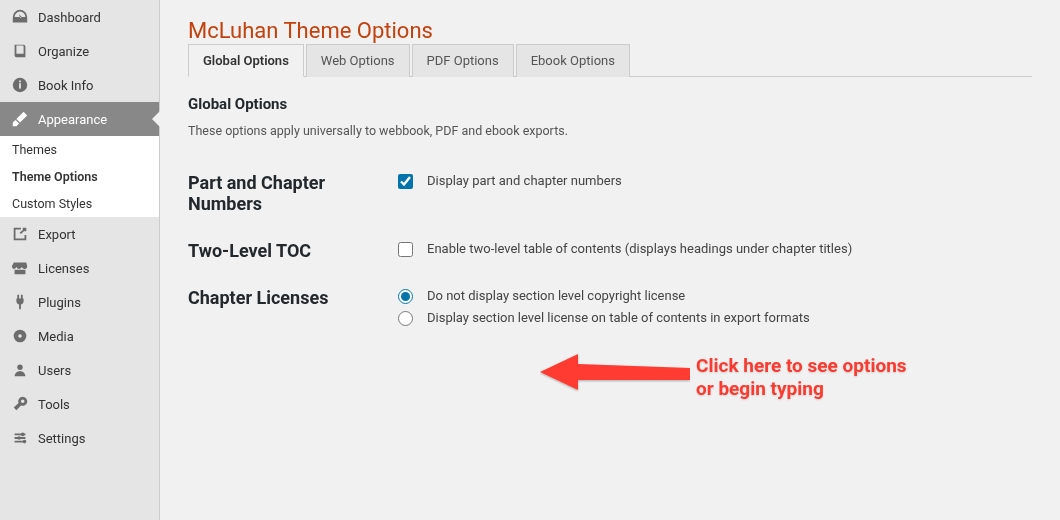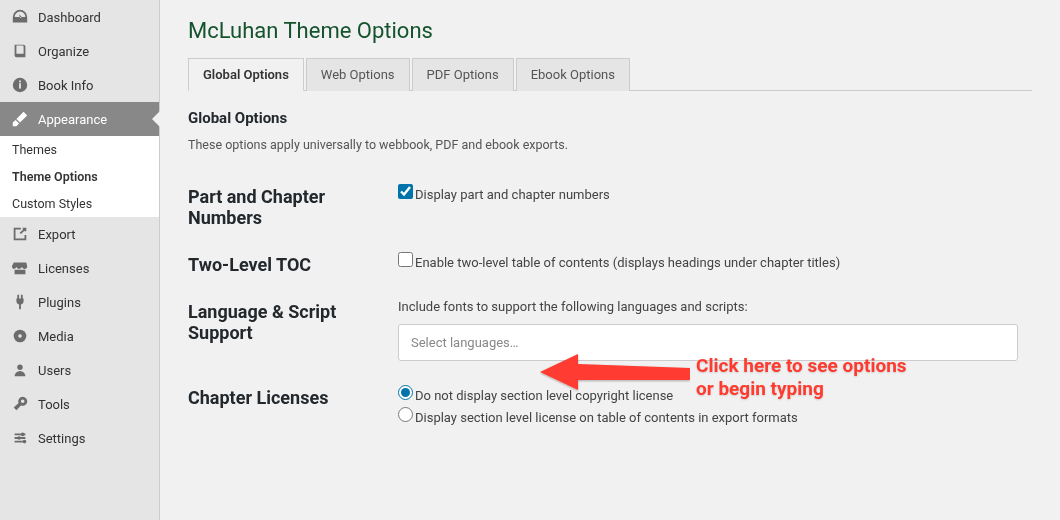--- a/index.html
+++ b/index.html
@@ -7,30 +7,30 @@
 .sidebar { width: 160px; background: #e5e5e5; border-right: 1px solid #ccc; }
 .side-item { display: flex; align-items: center; padding: 8px 11px; color: #333; cursor: pointer; gap: 9px; }
 .side-item.active { background: #888; color: #fff; position: relative; }
 .side-item.active::after { content: ""; position: absolute; right: -1px; top: 50%; margin-top: -8px; border: 8px solid transparent; border-right-color: #f1f1f1; }
 .side-sub { background: #fff; }
 .side-sub .sub-item { padding: 6px 12px; font-size: 12.5px; color: #333; cursor: pointer; }
 .side-sub .sub-item.current { font-weight: 600; }
 .icon { width: 18px; height: 18px; display: inline-flex; align-items: center; justify-content: center; color: #6c6c6c; flex: none; }
 .side-item.active .icon { color: #fff; }
 .main { flex: 1; padding: 18px 28px; overflow: auto; }
-h1 { font-size: 22px; font-weight: 400; color: #14532d; margin-bottom: 14px; }
+h1 { font-size: 22px; font-weight: 400; color: #c2410c; }
 .tabs { border-bottom: 1px solid #ccc; display: flex; gap: 2px; margin-bottom: 18px; }
 .tab { padding: 8px 14px; background: #e5e5e5; border: 1px solid #ccc; border-bottom: none; color: #555; font-size: 13px; cursor: pointer; position: relative; top: 1px; }
 .tab.active { background: #f1f1f1; border-bottom: 1px solid #f1f1f1; font-weight: 600; color: #333; }
 h2 { font-size: 15px; font-weight: 700; color: #23282d; margin-bottom: 10px; }
 .desc { font-size: 12.5px; color: #555; margin-bottom: 32px; }
 .row { display: flex; align-items: flex-start; margin-bottom: 24px; }
 .row-label { width: 210px; font-weight: 700; font-size: 18px; color: #23282d; padding-top: 2px; }
 .row-body { flex: 1; color: #444; font-size: 13px; }
-.row-body label { display: flex; gap: 2px; line-height: 1.7; }
+.row-body label { display: flex; align-items: center; gap: 14px; line-height: 1.7; }
 input[type=checkbox], input[type=radio] { width: 15px; height: 15px; accent-color: #0073aa; }
 .select-box { border: 1px solid #ccc; border-radius: 3px; background: #fff; padding: 10px 12px; color: #888; margin-top: 10px; cursor: text; width: 100%; max-width: 620px; }
 .annot { position: absolute; left: 540px; top: 350px; display: flex; align-items: center; gap: 6px; pointer-events: none; }
 .annot-text { font-size: 19px; font-weight: 700; color: #ff3b30; line-height: 1.2; text-shadow: 0 1px 2px rgba(0,0,0,.15); }
 </style>
 </head>
 <body>
 
 <div class="sidebar">
   <div class="side-item">
@@ -161,27 +161,20 @@
   <div class="row">
     <div class="row-label">Two-Level TOC</div>
     <div class="row-body">
       <label>
         <input type="checkbox" style="">
         <span>Enable two-level table of contents (displays headings under chapter titles)</span>
       </label>
     </div>
   </div>
 
-  <div class="row">
-    <div class="row-label">Language &amp; Script Support</div>
-    <div class="row-body">
-      <div>Include fonts to support the following languages and scripts:</div>
-      <div class="select-box">Select languages…</div>
-    </div>
-  </div>
 
   <div class="row">
     <div class="row-label">Chapter Licenses</div>
     <div class="row-body">
       <label>
         <input type="radio" name="lic" checked="" style="">
         <span>Do not display section level copyright license</span>
       </label>
       <label>
         <input type="radio" name="lic" style="">

